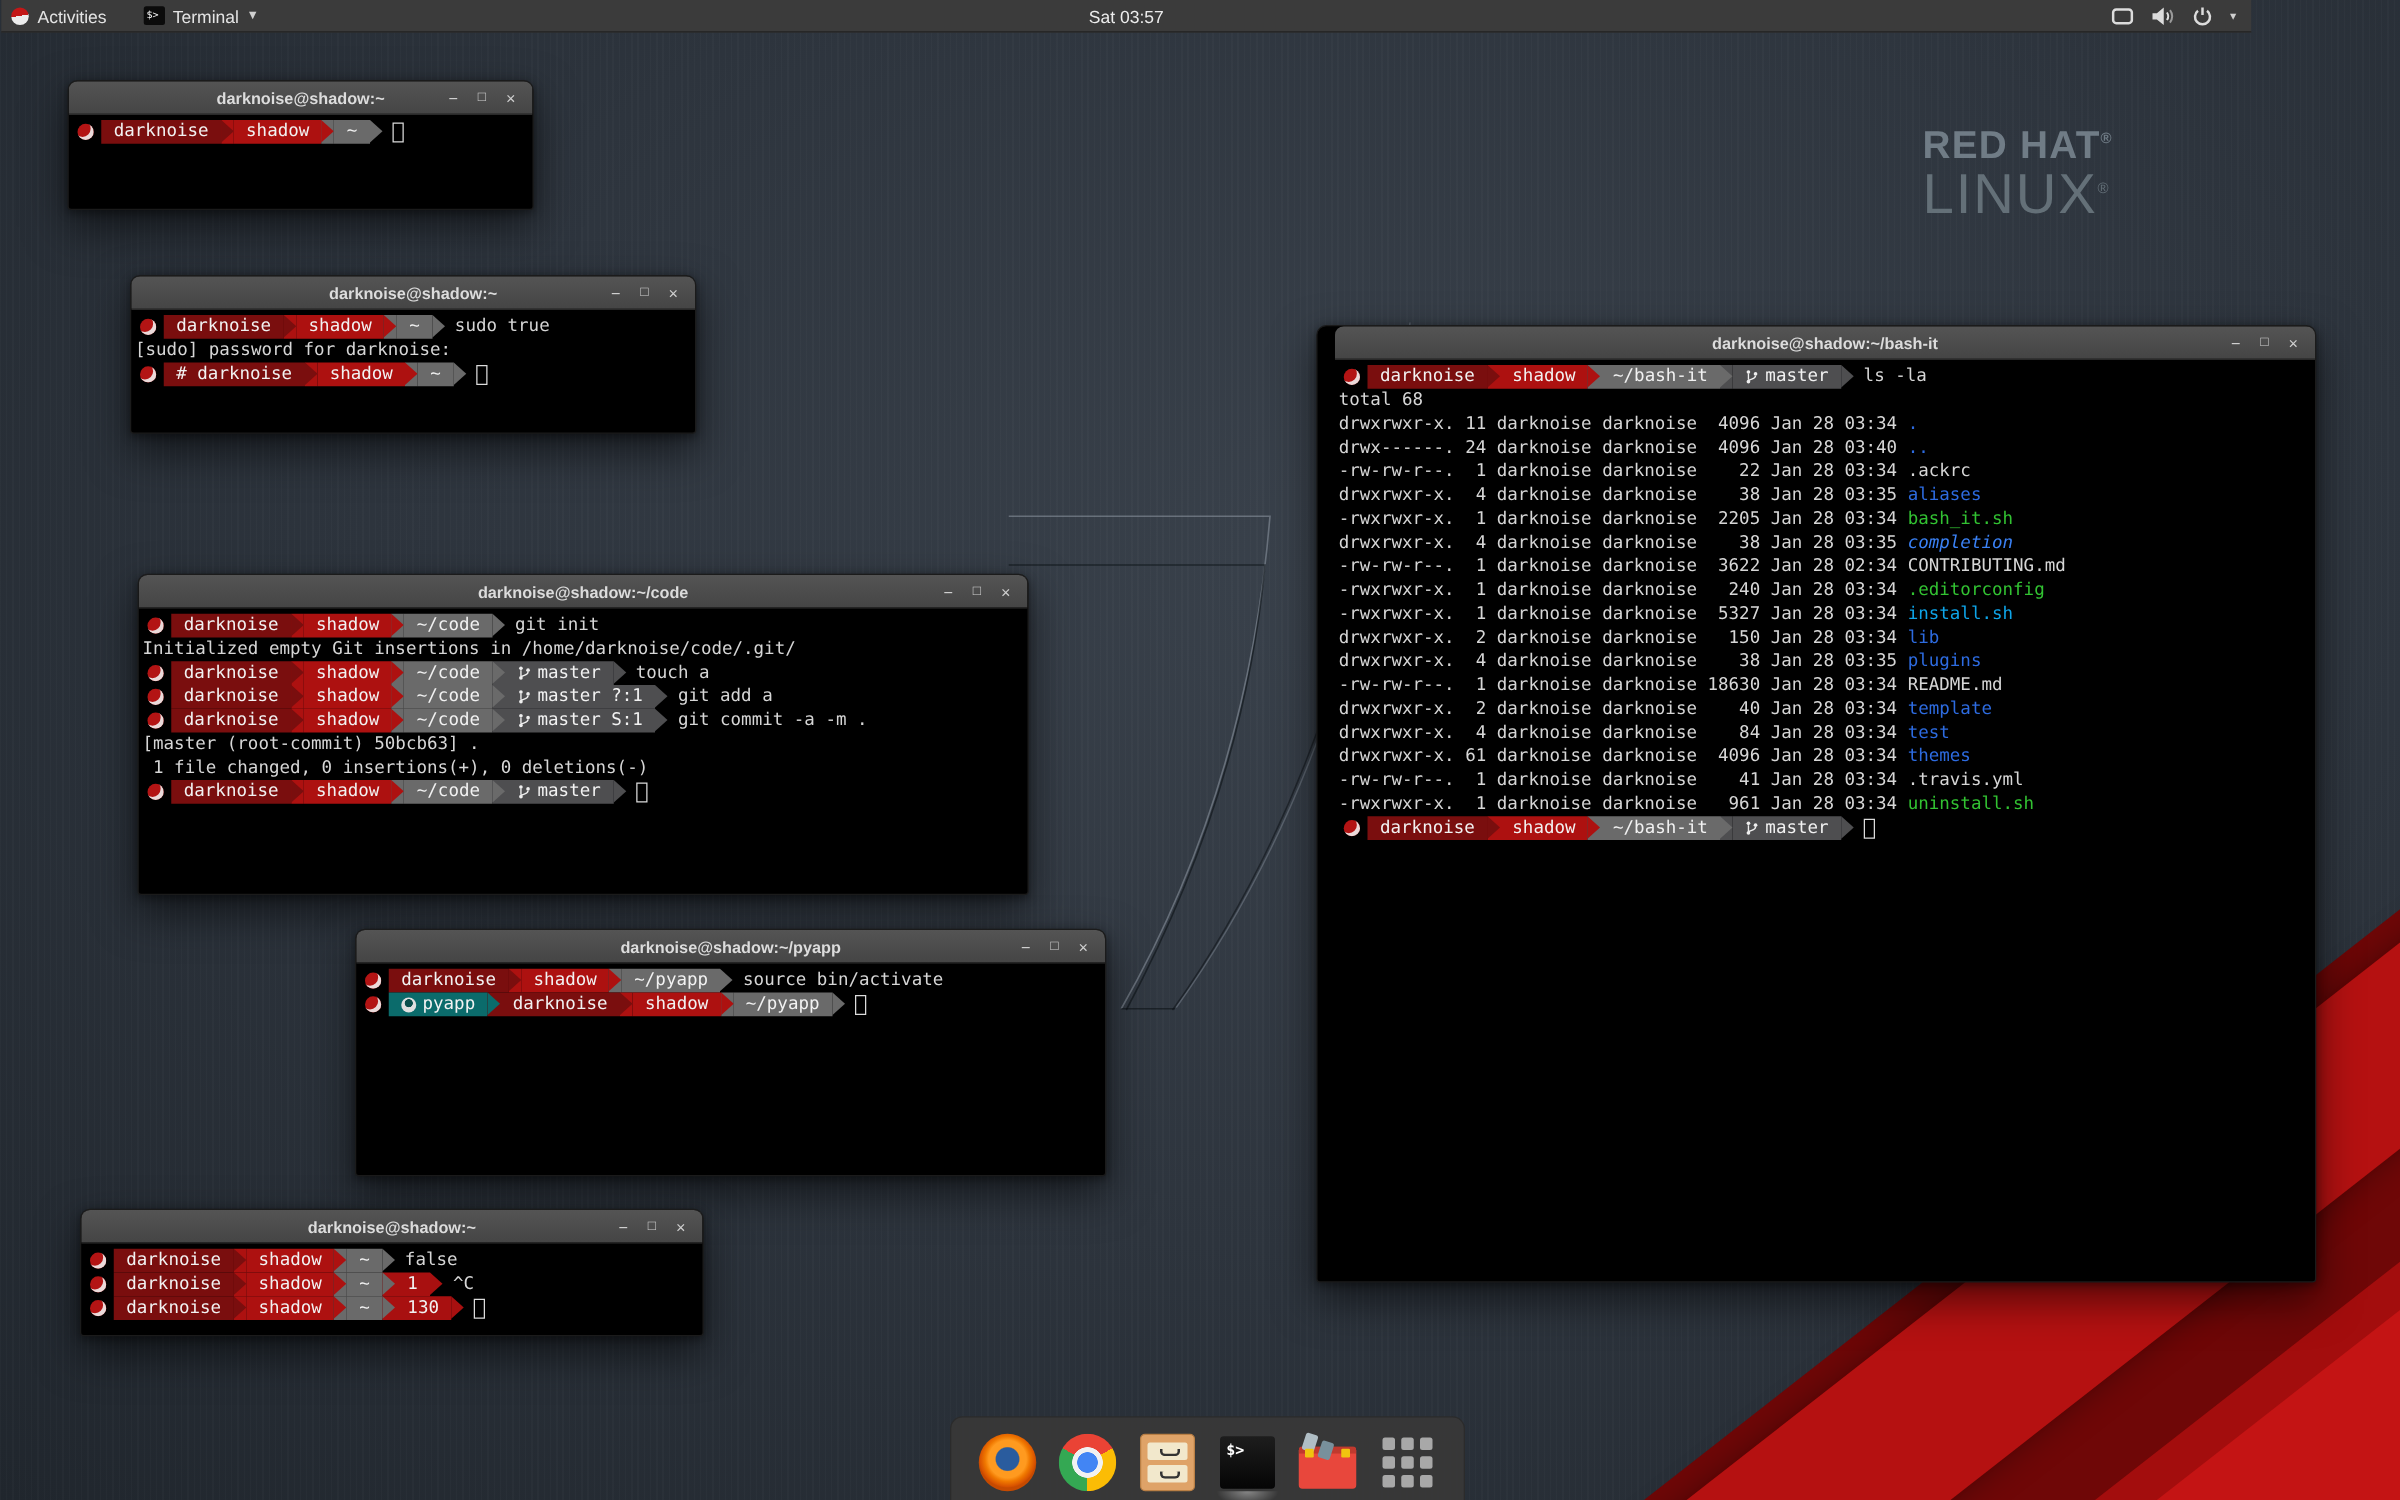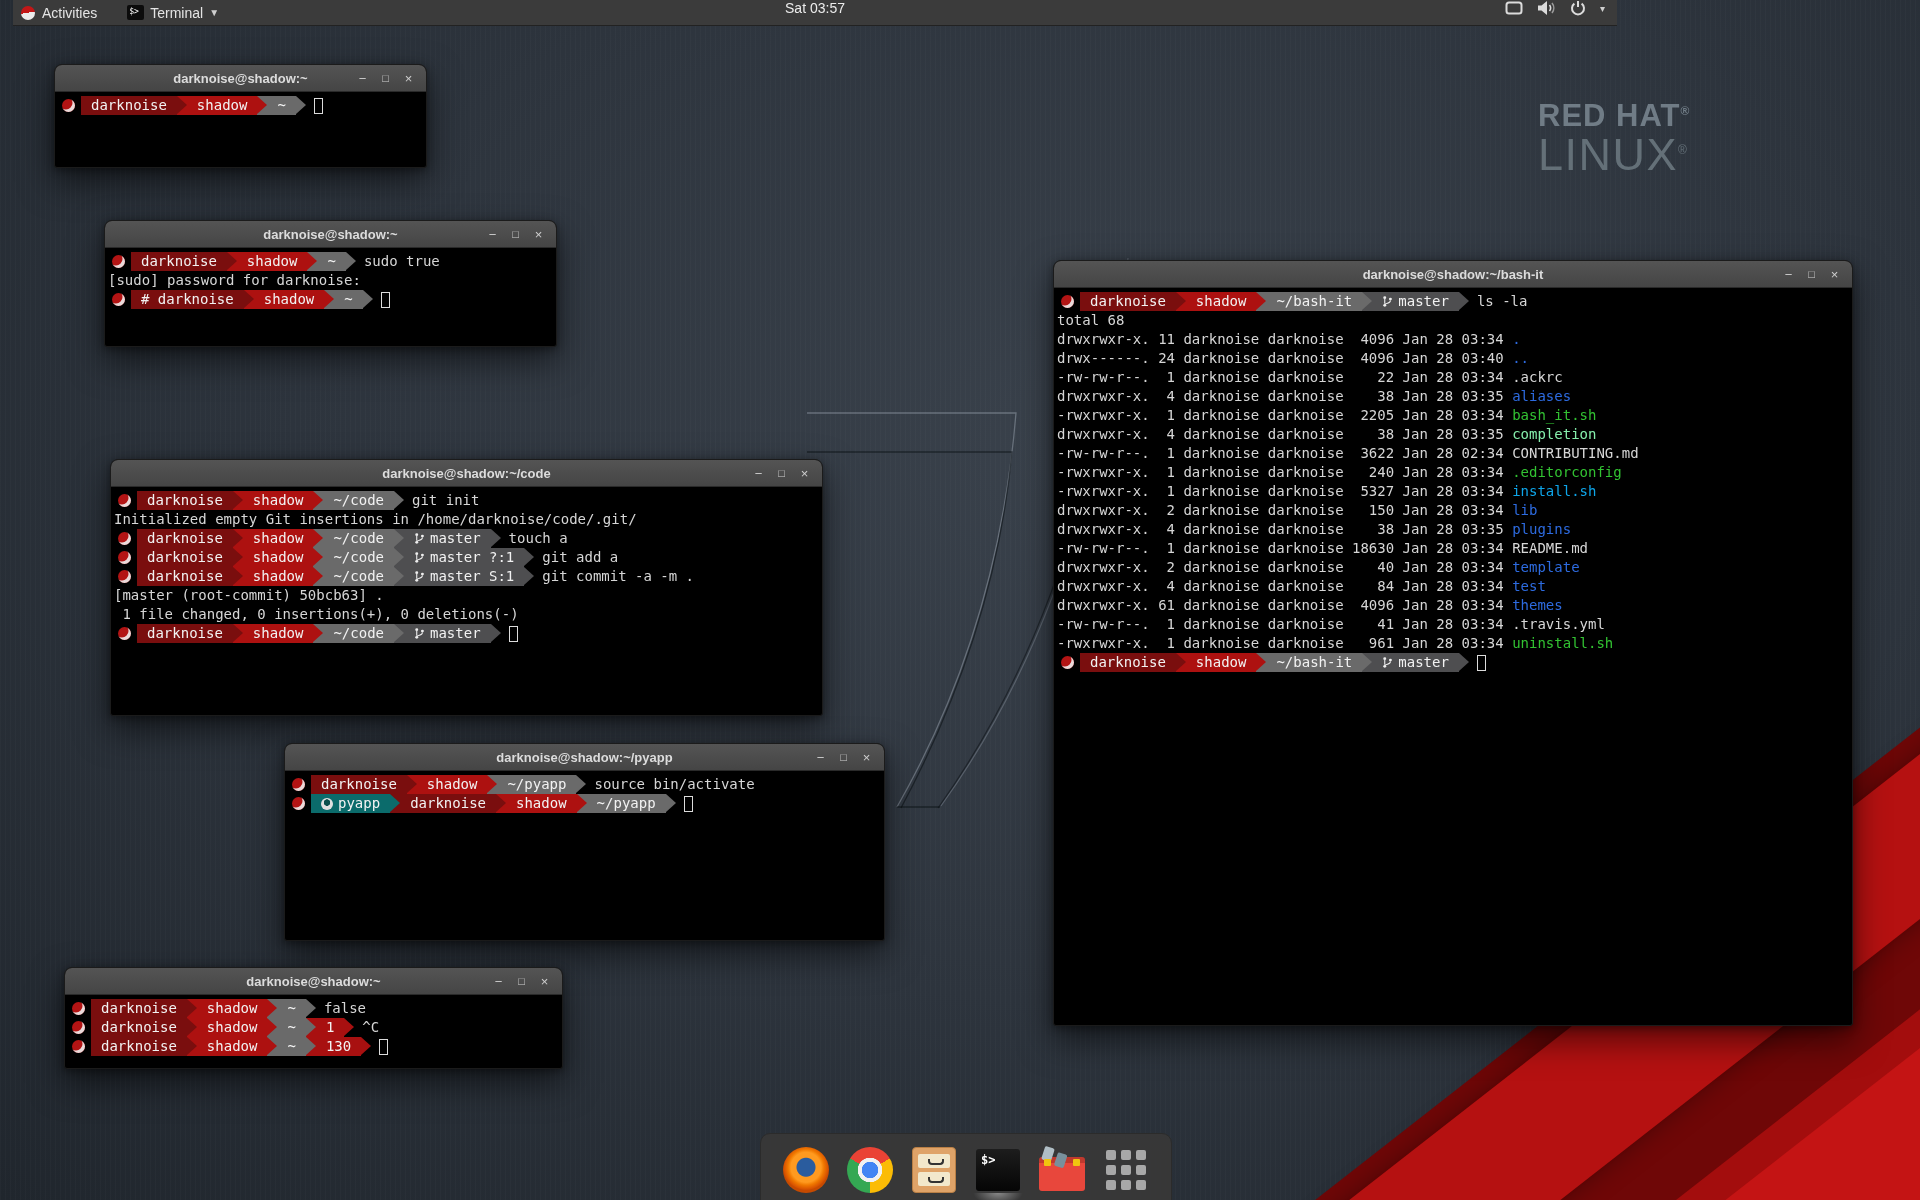--- a/index.html
+++ b/index.html
@@ -23,22 +23,22 @@
   .rib-corner2{ width:900px; height:140px; background:#c41414; transform:rotate(-38deg);
                 left:1530px; top:1020px; }
 
   
   .brand { position:absolute; left:1538px; top:100px; color:#6d7983; line-height:1.04; user-select:none; }
   .brand .b1 { font-size:31px; font-weight:bold; letter-spacing:1px; color:#707c86; }
   .brand .b2, .brand .b3 { font-size:45px; font-weight:normal; letter-spacing:1.5px; color:#647078; }
   .brand sup { font-size:12px; }
 
   
-  .topbar { position:absolute; left:13px; top:0; width:1604px; height:26px; background:#3b3b3b;
-            border-bottom:1px solid #222; display:flex; align-items:flex-start; z-index:50;
+  .topbar { position:absolute; left:1px; top:0; width:1800px; height:26px; background:#3b3b3b;
+            border-bottom:1px solid #222; display:flex; align-items:center; z-index:50;
             color:#e4e4e4; font-size:14px; }
   .tb-left { display:flex; align-items:center; height:100%; }
   .rh-top { width:14px; height:14px; border-radius:50%; margin:0 7px 0 8px;
             background: linear-gradient(170deg, #c31717 0 48%, #ececec 48%); }
   .tb-activities { padding:0 8px 0 0; height:100%; display:flex; align-items:center; }
   .tb-app { display:flex; align-items:center; gap:6px; margin-left:14px; height:100%; padding:0 8px; }
   .term-mini { width:17px; height:15px; background:#0b0b0b; border-radius:2px; color:#fff;
                font-family:"DejaVu Sans Mono", monospace; font-size:8px; line-height:13px;
                padding-left:2px; }
   .tb-caret { font-size:10px; color:#cfcfcf; }
@@ -252,21 +252,21 @@
             <span class="win-btn" style="font-size: 11px;">□</span>
             <span class="win-btn">×</span>
           </div>
         </div>
         <div class="term-body">
           <div class="line"><span class="redhat-icon"></span><span class="seg" style="background: rgb(122, 14, 14);"><span>darknoise</span></span><span class="sepw" style="background: rgb(173, 17, 16);"><span class="tri" style="border-left-color: rgb(122, 14, 14);"></span></span><span class="seg" style="background: rgb(173, 17, 16);"><span>shadow</span></span><span class="sepw" style="background: rgb(106, 106, 106);"><span class="tri" style="border-left-color: rgb(173, 17, 16);"></span></span><span class="seg" style="background: rgb(106, 106, 106);"><span>~</span></span><span class="sepw" style="background: transparent;"><span class="tri" style="border-left-color: rgb(106, 106, 106);"></span></span><span class="cmd">false</span></div>
           <div class="line"><span class="redhat-icon"></span><span class="seg" style="background: rgb(122, 14, 14);"><span>darknoise</span></span><span class="sepw" style="background: rgb(173, 17, 16);"><span class="tri" style="border-left-color: rgb(122, 14, 14);"></span></span><span class="seg" style="background: rgb(173, 17, 16);"><span>shadow</span></span><span class="sepw" style="background: rgb(106, 106, 106);"><span class="tri" style="border-left-color: rgb(173, 17, 16);"></span></span><span class="seg" style="background: rgb(106, 106, 106);"><span>~</span></span><span class="sepw" style="background: rgb(168, 16, 16);"><span class="tri" style="border-left-color: rgb(106, 106, 106);"></span></span><span class="seg" style="background: rgb(168, 16, 16);"><span>1</span></span><span class="sepw" style="background: transparent;"><span class="tri" style="border-left-color: rgb(168, 16, 16);"></span></span><span class="cmd">^C</span></div>
           <div class="line"><span class="redhat-icon"></span><span class="seg" style="background: rgb(122, 14, 14);"><span>darknoise</span></span><span class="sepw" style="background: rgb(173, 17, 16);"><span class="tri" style="border-left-color: rgb(122, 14, 14);"></span></span><span class="seg" style="background: rgb(173, 17, 16);"><span>shadow</span></span><span class="sepw" style="background: rgb(106, 106, 106);"><span class="tri" style="border-left-color: rgb(173, 17, 16);"></span></span><span class="seg" style="background: rgb(106, 106, 106);"><span>~</span></span><span class="sepw" style="background: rgb(168, 16, 16);"><span class="tri" style="border-left-color: rgb(106, 106, 106);"></span></span><span class="seg" style="background: rgb(168, 16, 16);"><span>130</span></span><span class="sepw" style="background: transparent;"><span class="tri" style="border-left-color: rgb(168, 16, 16);"></span></span><span class="cursor"></span></div>
         </div>
       </div>
-      <div class="term-window" style="left: 1053px; top: 260px; width: 800px; height: 766px;">
+      <div class="term-window" style="left: 1053px; top: 260px; width: 800px; height: 766px; padding-left: 14px;">
         <div class="titlebar">
           <div class="win-title">darknoise@shadow:~/bash-it</div>
           <div class="win-controls">
             <span class="win-btn">−</span>
             <span class="win-btn" style="font-size: 11px;">□</span>
             <span class="win-btn">×</span>
           </div>
         </div>
         <div class="term-body">
           <div class="line"><span class="redhat-icon"></span><span class="seg" style="background: rgb(122, 14, 14);"><span>darknoise</span></span><span class="sepw" style="background: rgb(173, 17, 16);"><span class="tri" style="border-left-color: rgb(122, 14, 14);"></span></span><span class="seg" style="background: rgb(173, 17, 16);"><span>shadow</span></span><span class="sepw" style="background: rgb(106, 106, 106);"><span class="tri" style="border-left-color: rgb(173, 17, 16);"></span></span><span class="seg" style="background: rgb(106, 106, 106);"><span>~/bash-it</span></span><span class="sepw" style="background: rgb(78, 78, 80);"><span class="tri" style="border-left-color: rgb(106, 106, 106);"></span></span><span class="seg" style="background: rgb(78, 78, 80);"><svg width="11" height="13" viewBox="0 0 12 14">
@@ -274,21 +274,21 @@
                 <circle cx="3" cy="11.2" r="1.6" fill="#eee"></circle>
                 <circle cx="9.2" cy="4.4" r="1.6" fill="#eee"></circle>
                 <path d="M3 4.4v5 M9.2 6c0 3-4 2.6-6.2 4.4" stroke="#eee" stroke-width="1.2" fill="none"></path>
               </svg><span>master</span></span><span class="sepw" style="background: transparent;"><span class="tri" style="border-left-color: rgb(78, 78, 80);"></span></span><span class="cmd">ls -la</span></div>
           <div class="line"><span class="out">total 68</span></div>
           <div class="line"><span class="out">drwxrwxr-x. 11 darknoise darknoise  4096 Jan 28 03:34 </span><span class="out" style="color: rgb(45, 107, 224);">.</span></div>
           <div class="line"><span class="out">drwx------. 24 darknoise darknoise  4096 Jan 28 03:40 </span><span class="out" style="color: rgb(45, 107, 224);">..</span></div>
           <div class="line"><span class="out">-rw-rw-r--.  1 darknoise darknoise    22 Jan 28 03:34 </span><span class="out" style="color: rgb(214, 214, 214);">.ackrc</span></div>
           <div class="line"><span class="out">drwxrwxr-x.  4 darknoise darknoise    38 Jan 28 03:35 </span><span class="out" style="color: rgb(45, 107, 224);">aliases</span></div>
           <div class="line"><span class="out">-rwxrwxr-x.  1 darknoise darknoise  2205 Jan 28 03:34 </span><span class="out" style="color: rgb(50, 194, 50);">bash_it.sh</span></div>
-          <div class="line"><span class="out">drwxrwxr-x.  4 darknoise darknoise    38 Jan 28 03:35 </span><span class="out" style="color: #86efac;">completion</span></div>
+          <div class="line"><span class="out">drwxrwxr-x.  4 darknoise darknoise    38 Jan 28 03:35 </span><span class="out" style="color: #3b82f6; font-style: italic;">completion</span></div>
           <div class="line"><span class="out">-rw-rw-r--.  1 darknoise darknoise  3622 Jan 28 02:34 </span><span class="out" style="color: rgb(214, 214, 214);">CONTRIBUTING.md</span></div>
           <div class="line"><span class="out">-rwxrwxr-x.  1 darknoise darknoise   240 Jan 28 03:34 </span><span class="out" style="color: rgb(50, 194, 50);">.editorconfig</span></div>
           <div class="line"><span class="out">-rwxrwxr-x.  1 darknoise darknoise  5327 Jan 28 03:34 </span><span class="out" style="color: #0ea5e9;">install.sh</span></div>
           <div class="line"><span class="out">drwxrwxr-x.  2 darknoise darknoise   150 Jan 28 03:34 </span><span class="out" style="color: rgb(45, 107, 224);">lib</span></div>
           <div class="line"><span class="out">drwxrwxr-x.  4 darknoise darknoise    38 Jan 28 03:35 </span><span class="out" style="color: rgb(45, 107, 224);">plugins</span></div>
           <div class="line"><span class="out">-rw-rw-r--.  1 darknoise darknoise 18630 Jan 28 03:34 </span><span class="out" style="color: rgb(214, 214, 214);">README.md</span></div>
           <div class="line"><span class="out">drwxrwxr-x.  2 darknoise darknoise    40 Jan 28 03:34 </span><span class="out" style="color: rgb(45, 107, 224);">template</span></div>
           <div class="line"><span class="out">drwxrwxr-x.  4 darknoise darknoise    84 Jan 28 03:34 </span><span class="out" style="color: rgb(45, 107, 224);">test</span></div>
           <div class="line"><span class="out">drwxrwxr-x. 61 darknoise darknoise  4096 Jan 28 03:34 </span><span class="out" style="color: rgb(45, 107, 224);">themes</span></div>
           <div class="line"><span class="out">-rw-rw-r--.  1 darknoise darknoise    41 Jan 28 03:34 </span><span class="out" style="color: rgb(214, 214, 214);">.travis.yml</span></div>

